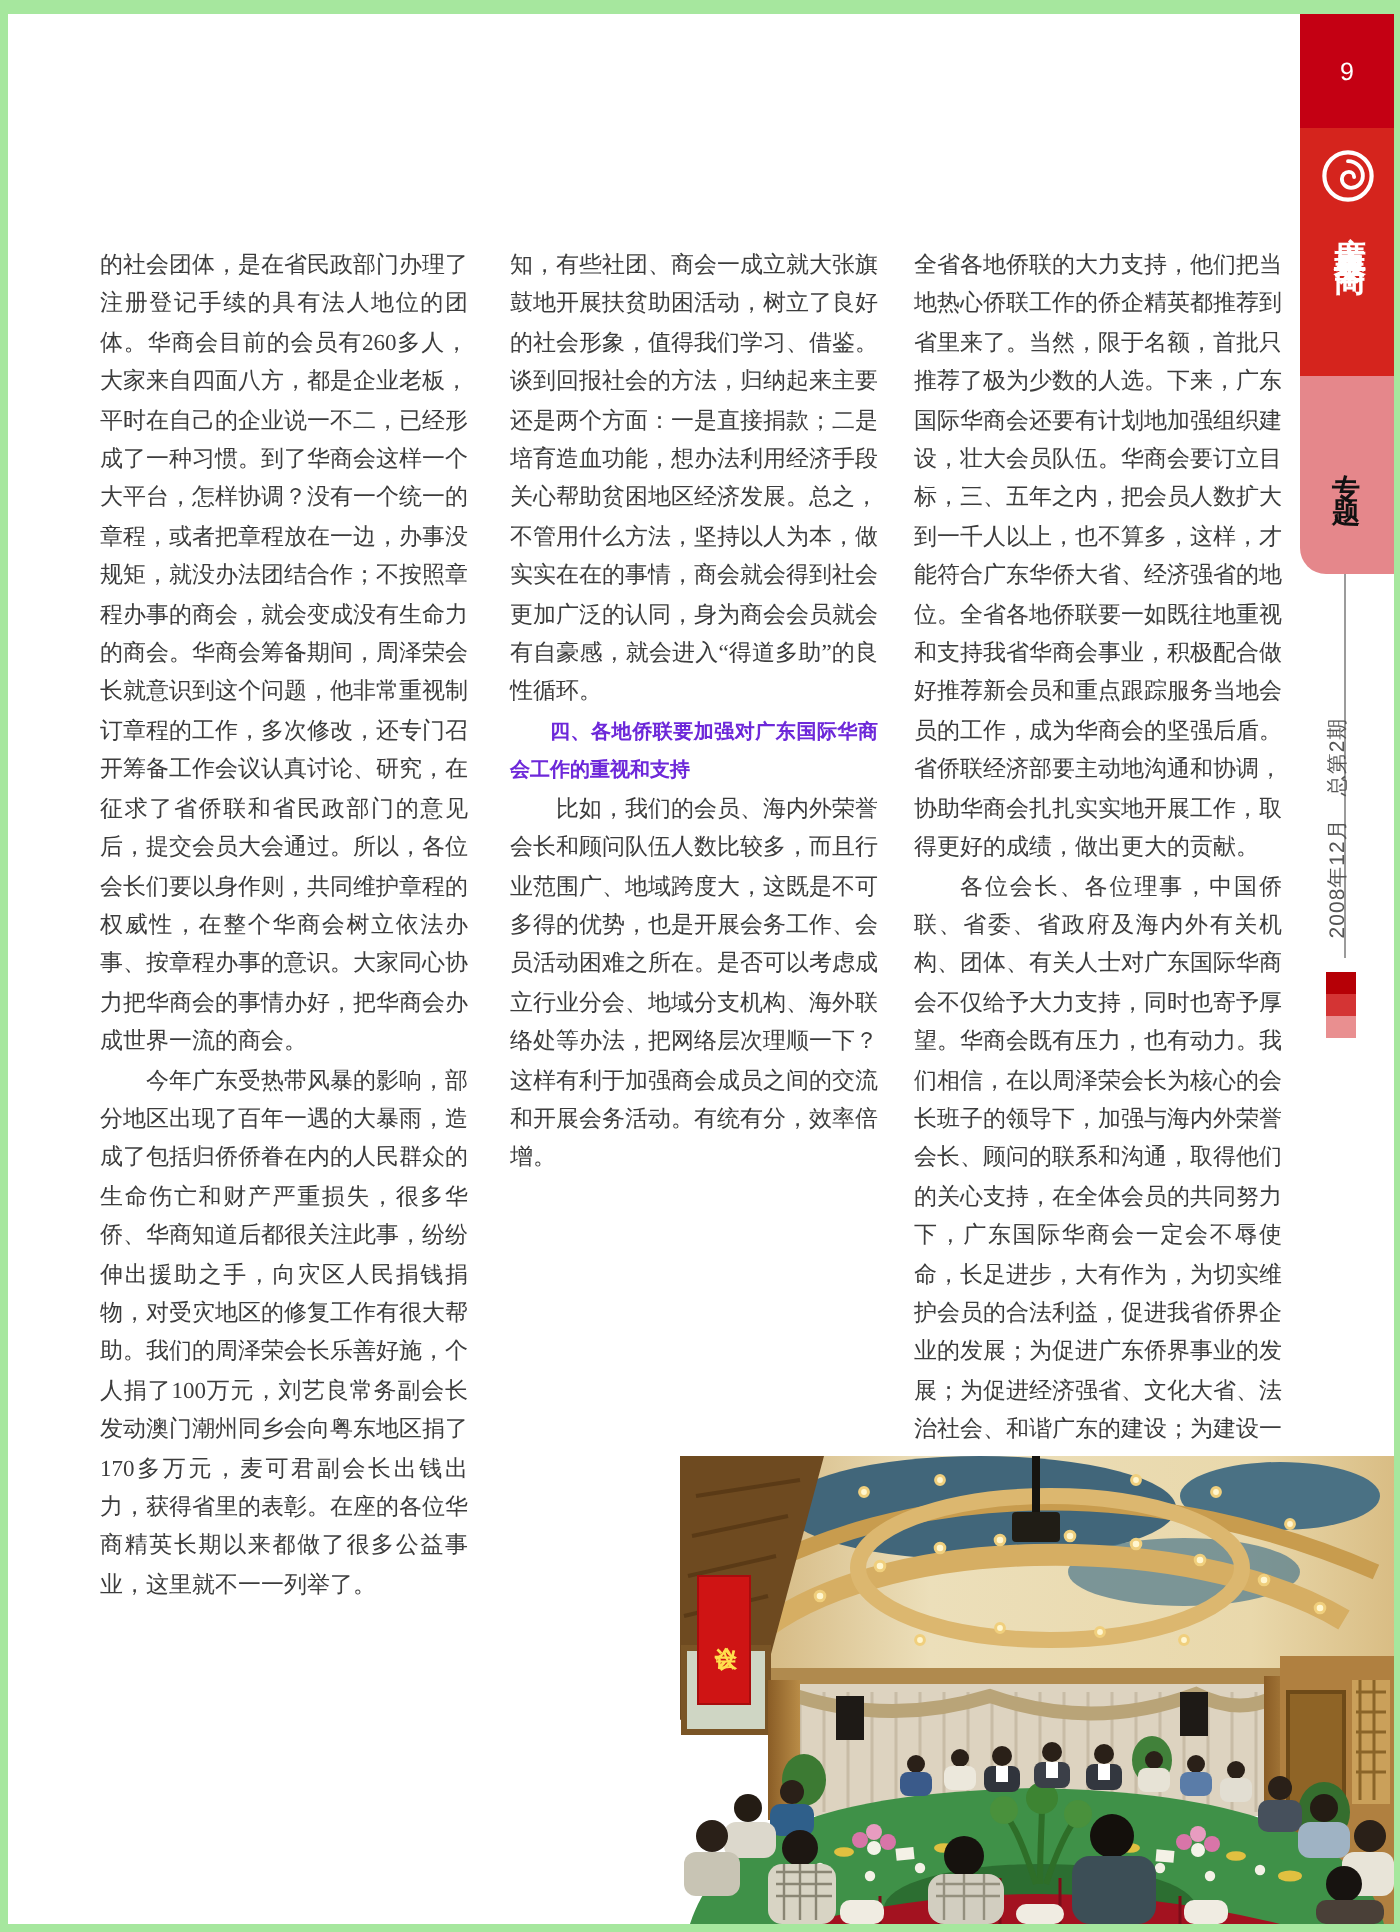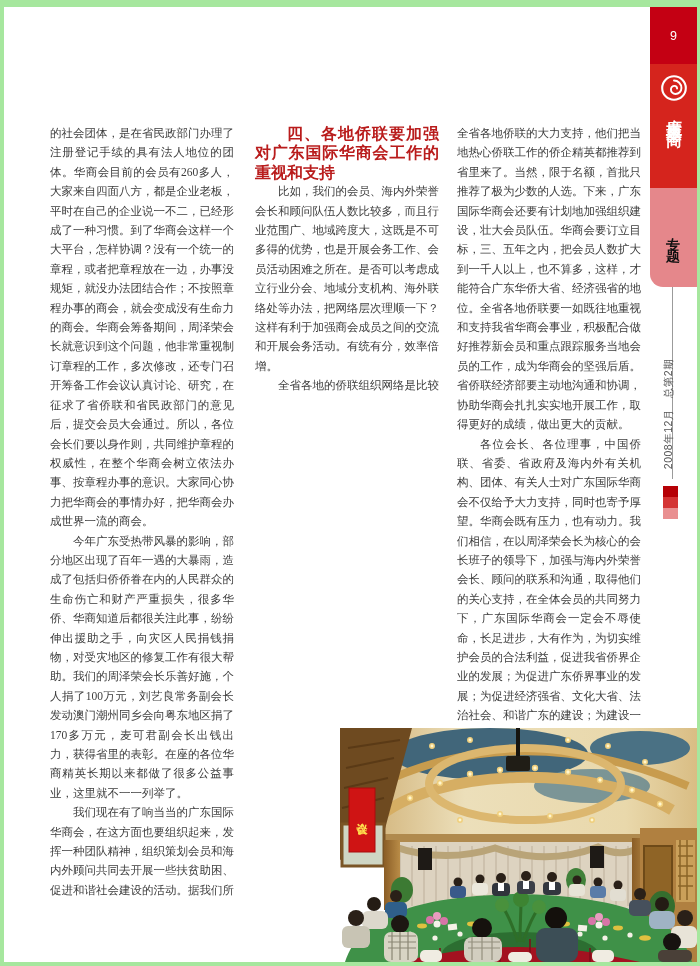--- a/index.html
+++ b/index.html
@@ -17,21 +17,21 @@
     font-family:"Liberation Serif","DejaVu Serif",serif;
     word-break:break-all;
     margin-top:40px;
   }
   .col-1 { left:46px; }
   .col-2 { left:251px; }
   .col-3 { left:453px; }
   .para        { text-align:justify; }
   .para.indent { text-indent:2em; }
   .col-heading {
-    font-size:16px; font-weight:bold; color:#b91c1c;
+    font-size:10px; font-weight:bold; color:#6d28d9;
     line-height:19.4px; text-indent:2em; text-align:justify;
   }
   .narrow { width:74px; }
 
   
   .photo-fig { position:absolute; left:336px; top:721px; width:357px; height:234px; overflow:hidden; }
   .photo-fig svg { display:block; }
 
   
   .sidebar-block { position:absolute; width:47px; left:646px; }
@@ -62,27 +62,26 @@
 </style>
 </head>
 <body>
 
 <div class="canvas">
   <div class="sheet">
 
     <div class="col col-1">
       <p class="para">的社会团体，是在省民政部门办理了注册登记手续的具有法人地位的团体。华商会目前的会员有260多人，大家来自四面八方，都是企业老板，平时在自己的企业说一不二，已经形成了一种习惯。到了华商会这样一个大平台，怎样协调？没有一个统一的章程，或者把章程放在一边，办事没规矩，就没办法团结合作；不按照章程办事的商会，就会变成没有生命力的商会。华商会筹备期间，周泽荣会长就意识到这个问题，他非常重视制订章程的工作，多次修改，还专门召开筹备工作会议认真讨论、研究，在征求了省侨联和省民政部门的意见后，提交会员大会通过。所以，各位会长们要以身作则，共同维护章程的权威性，在整个华商会树立依法办事、按章程办事的意识。大家同心协力把华商会的事情办好，把华商会办成世界一流的商会。</p>
       <p class="para indent">今年广东受热带风暴的影响，部分地区出现了百年一遇的大暴雨，造成了包括归侨侨眷在内的人民群众的生命伤亡和财产严重损失，很多华侨、华商知道后都很关注此事，纷纷伸出援助之手，向灾区人民捐钱捐物，对受灾地区的修复工作有很大帮助。我们的周泽荣会长乐善好施，个人捐了100万元，刘艺良常务副会长发动澳门潮州同乡会向粤东地区捐了170多万元，麦可君副会长出钱出力，获得省里的表彰。在座的各位华商精英长期以来都做了很多公益事业，这里就不一一列举了。</p>
-      <p class="para indent">我们现在有了响当当的广东国际华商会，在这方面也要组织起来，发挥一种团队精神，组织策划会员和海内外顾问共同去开展一些扶贫助困、促进和谐社会建设的活动。据我们所</p>
     </div>
 
     <div class="col col-2">
+      <p class="para">知，有些社团、商会一成立就大张旗鼓地开展扶贫助困活动，树立了良好的社会形象，值得我们学习、借鉴。谈到回报社会的方法，归纳起来主要还是两个方面：一是直接捐款；二是培育造血功能，想办法利用经济手段关心帮助贫困地区经济发展。总之，不管用什么方法，坚持以人为本，做实实在在的事情，商会就会得到社会更加广泛的认同，身为商会会员就会有自豪感，就会进入“得道多助”的良性循环。</p>
       <h3 class="col-heading">四、各地侨联要加强对广东国际华商会工作的重视和支持</h3>
       <p class="para indent">比如，我们的会员、海内外荣誉会长和顾问队伍人数比较多，而且行业范围广、地域跨度大，这既是不可多得的优势，也是开展会务工作、会员活动困难之所在。是否可以考虑成立行业分会、地域分支机构、海外联络处等办法，把网络层次理顺一下？这样有利于加强商会成员之间的交流和开展会务活动。有统有分，效率倍增。</p>
-      <p class="para indent">全省各地的侨联组织网络是比较</p>
     </div>
 
     <div class="col col-3">
       <p class="para">全省各地侨联的大力支持，他们把当地热心侨联工作的侨企精英都推荐到省里来了。当然，限于名额，首批只推荐了极为少数的人选。下来，广东国际华商会还要有计划地加强组织建设，壮大会员队伍。华商会要订立目标，三、五年之内，把会员人数扩大到一千人以上，也不算多，这样，才能符合广东华侨大省、经济强省的地位。全省各地侨联要一如既往地重视和支持我省华商会事业，积极配合做好推荐新会员和重点跟踪服务当地会员的工作，成为华商会的坚强后盾。省侨联经济部要主动地沟通和协调，协助华商会扎扎实实地开展工作，取得更好的成绩，做出更大的贡献。</p>
       <p class="para indent">各位会长、各位理事，中国侨联、省委、省政府及海内外有关机构、团体、有关人士对广东国际华商会不仅给予大力支持，同时也寄予厚望。华商会既有压力，也有动力。我们相信，在以周泽荣会长为核心的会长班子的领导下，加强与海内外荣誉会长、顾问的联系和沟通，取得他们的关心支持，在全体会员的共同努力下，广东国际华商会一定会不辱使命，长足进步，大有作为，为切实维护会员的合法利益，促进我省侨界企业的发展；为促进广东侨界事业的发展；为促进经济强省、文化大省、法治社会、和谐广东的建设；为建设一个更加繁荣和开放的广东发挥更加重要的作用。</p>
     </div>
 
     <figure class="photo-fig">
       <svg width="357" height="234" viewBox="0 0 357 234">
         <defs>

